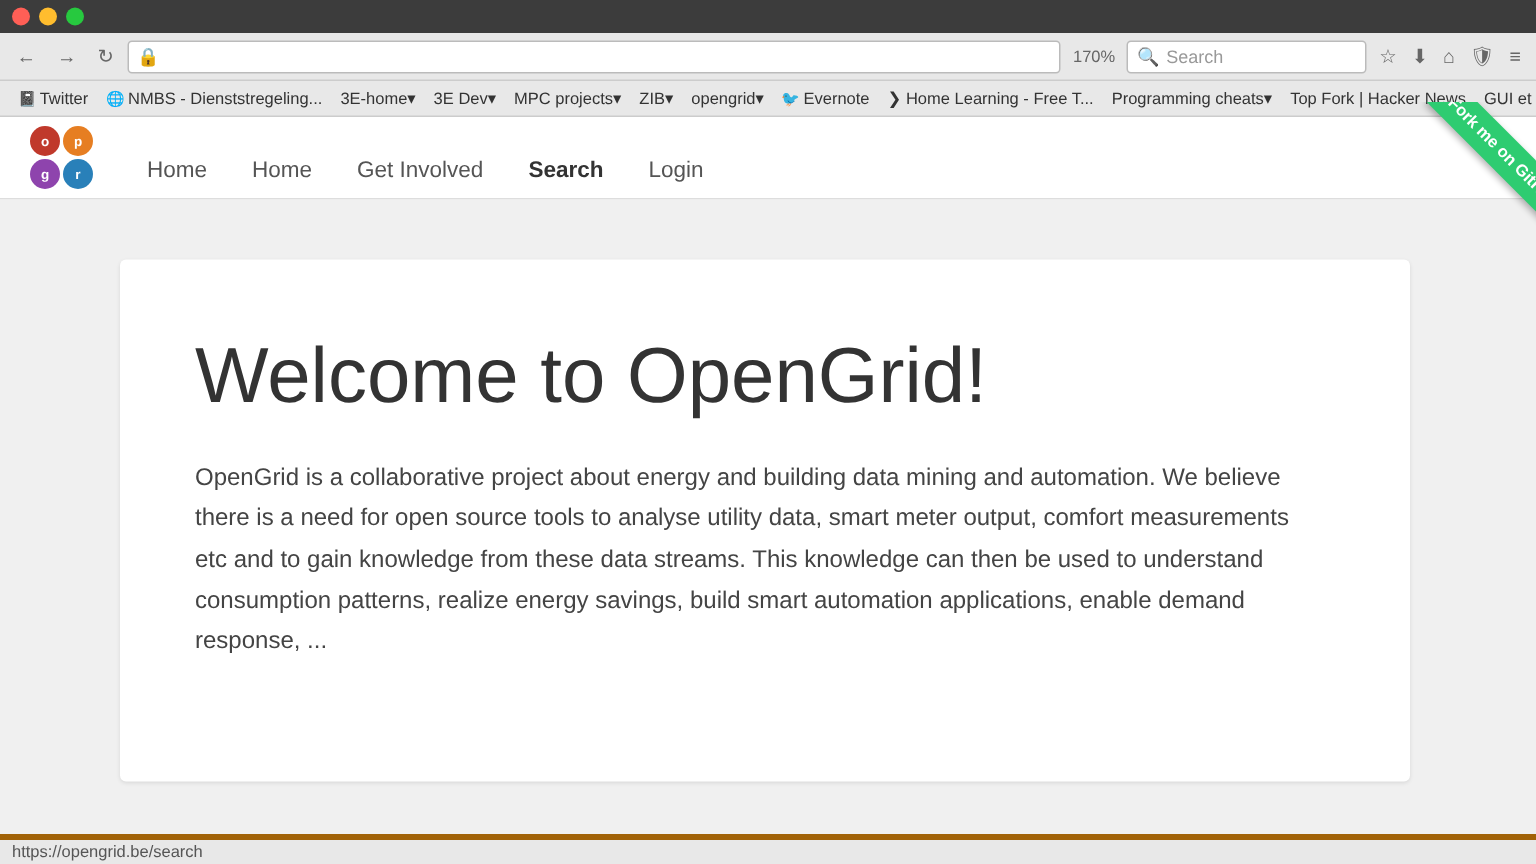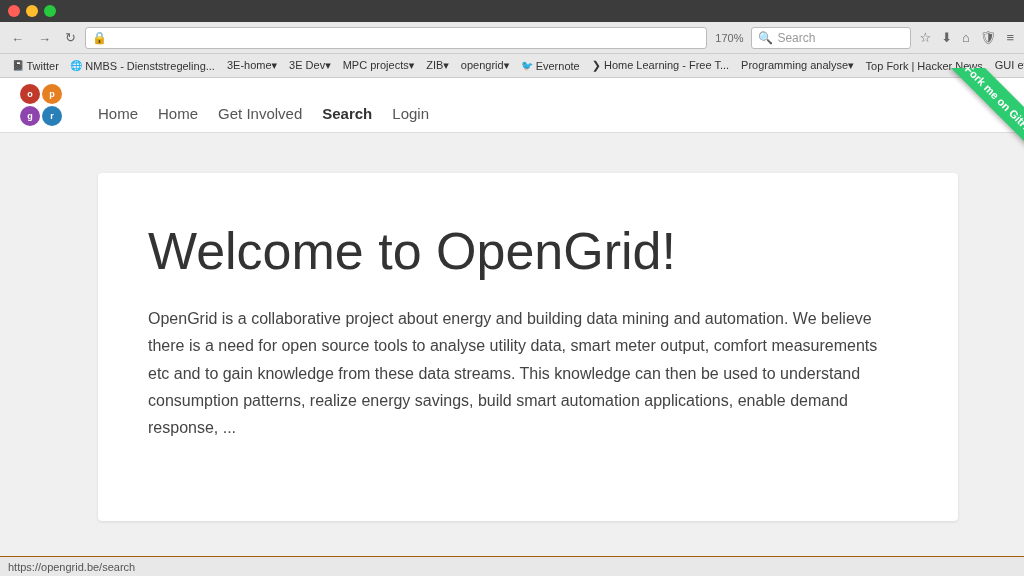--- a/index.html
+++ b/index.html
@@ -139,21 +139,21 @@
       color: white;
       font-weight: bold;
     }
     .logo-cell-tl { background: #c0392b; }
     .logo-cell-tr { background: #e67e22; }
     .logo-cell-bl { background: #8e44ad; }
     .logo-cell-br { background: #2980b9; }
 
     .nav-links {
       display: flex;
-      gap: 20px;
+      gap: 30px;
       align-items: flex-start;
       margin-top: 16px;
     }
     .nav-link {
       text-decoration: none;
       color: #555;
       font-size: 15px;
       cursor: pointer;
     }
     .nav-link.active {
@@ -192,21 +192,20 @@
       padding: 40px 0 40px 80px;
       min-height: 380px;
       position: relative;
     }
     .content-card {
       background: white;
       border-radius: 4px;
       padding: 50px 60px 50px 50px;
       max-width: 860px;
       box-shadow: 0 1px 3px rgba(0,0,0,0.1);
-      margin-left: 18px;
     }
     .welcome-title {
       font-size: 52px;
       font-weight: 300;
       color: #333;
       margin-bottom: 25px;
       line-height: 1.1;
     }
     .welcome-description {
       font-size: 16px;
@@ -225,21 +224,21 @@
       cursor: pointer;
     }
 
     
     .status-bar {
       background: #e8e8e8;
       height: 20px;
       display: flex;
       align-items: center;
       padding: 0 8px;
-      border-top: 1px solid #a16207;
+      border-top: 4px solid #a16207;
       position: fixed;
       bottom: 0;
       width: 1024px;
     }
     .status-url {
       font-size: 11px;
       color: #555;
     }
   </style>
 </head>
@@ -297,21 +296,21 @@
     <span>opengrid▾</span>
   </div>
   <div class="bookmark-item">
     <span class="bookmark-icon">🐦</span>
     <span>Evernote</span>
   </div>
   <div class="bookmark-item">
     <span>❯ Home Learning - Free T...</span>
   </div>
   <div class="bookmark-item">
-    <span>Programming analyse▾</span>
+    <span>Programming cheats▾</span>
   </div>
   <div class="bookmark-item">
     <span>Top Fork | Hacker News</span>
   </div>
   <div class="bookmark-item">
     <span>GUI et al▾</span>
   </div>
 
 </div>
 

